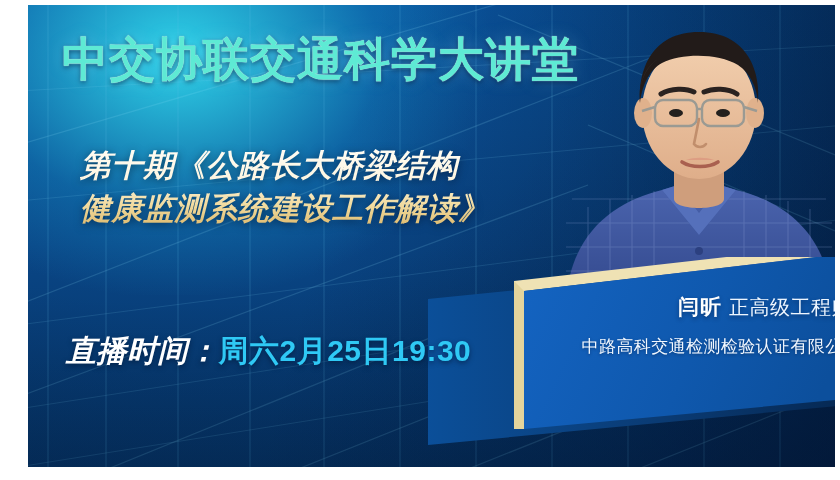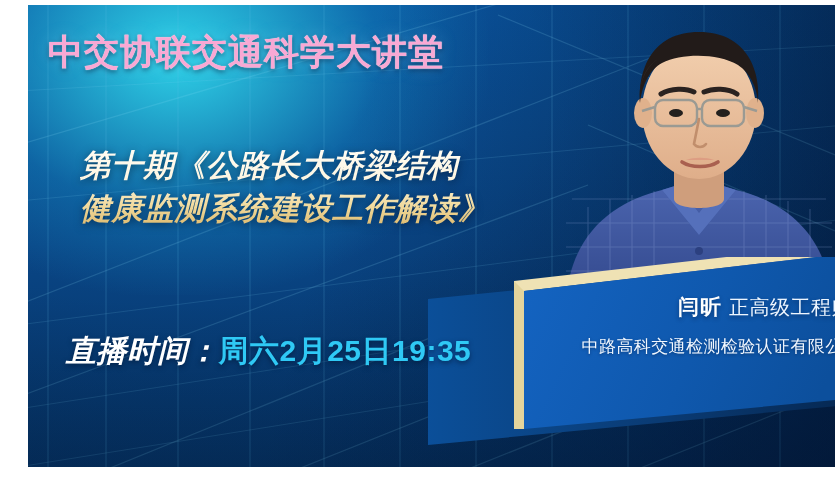--- a/index.html
+++ b/index.html
@@ -33,22 +33,22 @@
 
   
   .portrait{position:absolute;left:530px;top:-6px;width:282px;height:300px;}
   .portrait svg{display:block;width:100%;height:100%;}
 
   
   .darkband{position:absolute;left:400px;top:248px;width:440px;height:200px;}
   .darkband svg{display:block;width:100%;height:100%;}
 
   
-  .headline{position:absolute;left:20px;top:24px;font-size:35px;font-weight:700;
-     letter-spacing:1px;color:#f9a8d4;white-space:nowrap;
+  .headline{position:absolute;left:34px;top:24px;font-size:46px;font-weight:700;
+     letter-spacing:1px;color:#5eead4;white-space:nowrap;
      text-shadow:0 0 1px #fff,0 2px 5px rgba(0,20,50,.55),0 0 16px rgba(140,215,255,.35);}
 
   
   .subtitle{position:absolute;left:52px;top:140px;width:540px;
      font-size:31px;font-weight:600;font-style:italic;line-height:1.38;
      letter-spacing:.5px;white-space:nowrap;
      background:linear-gradient(180deg,#fffdf6 0%,#fdf6e2 38%,#f0d99b 72%,#d9b264 100%);
      -webkit-background-clip:text;background-clip:text;color:transparent;
      filter:drop-shadow(0 2px 4px rgba(0,18,45,.6));}
   .subtitle .ln{display:block;}
@@ -205,21 +205,21 @@
     </div>
 
     <div class="headline">中交协联交通科学大讲堂</div>
 
     <div class="subtitle">
       <span class="ln">第十期《公路长大桥梁结构</span>
       <span class="ln">健康监测系统建设工作解读》</span>
     </div>
 
     <div class="timeline">
-      <span class="lbl">直播时间：</span><span class="val">周六2月25日19:35</span>
+      <span class="lbl">直播时间：</span><span class="val">周六2月25日19:30</span>
     </div>
 
     <div class="panel-wrap">
       <svg viewBox="0 0 360 190" preserveAspectRatio="none">
         <defs>
           <linearGradient id="pnl" x1="0" y1="0" x2="1" y2="0.25">
             <stop offset="0" stop-color="#1464c2"></stop>
               <stop offset="60%" stop-color="#0f58ad"></stop>
             <stop offset="100%" stop-color="#0c4f9c"></stop>
           </linearGradient>

